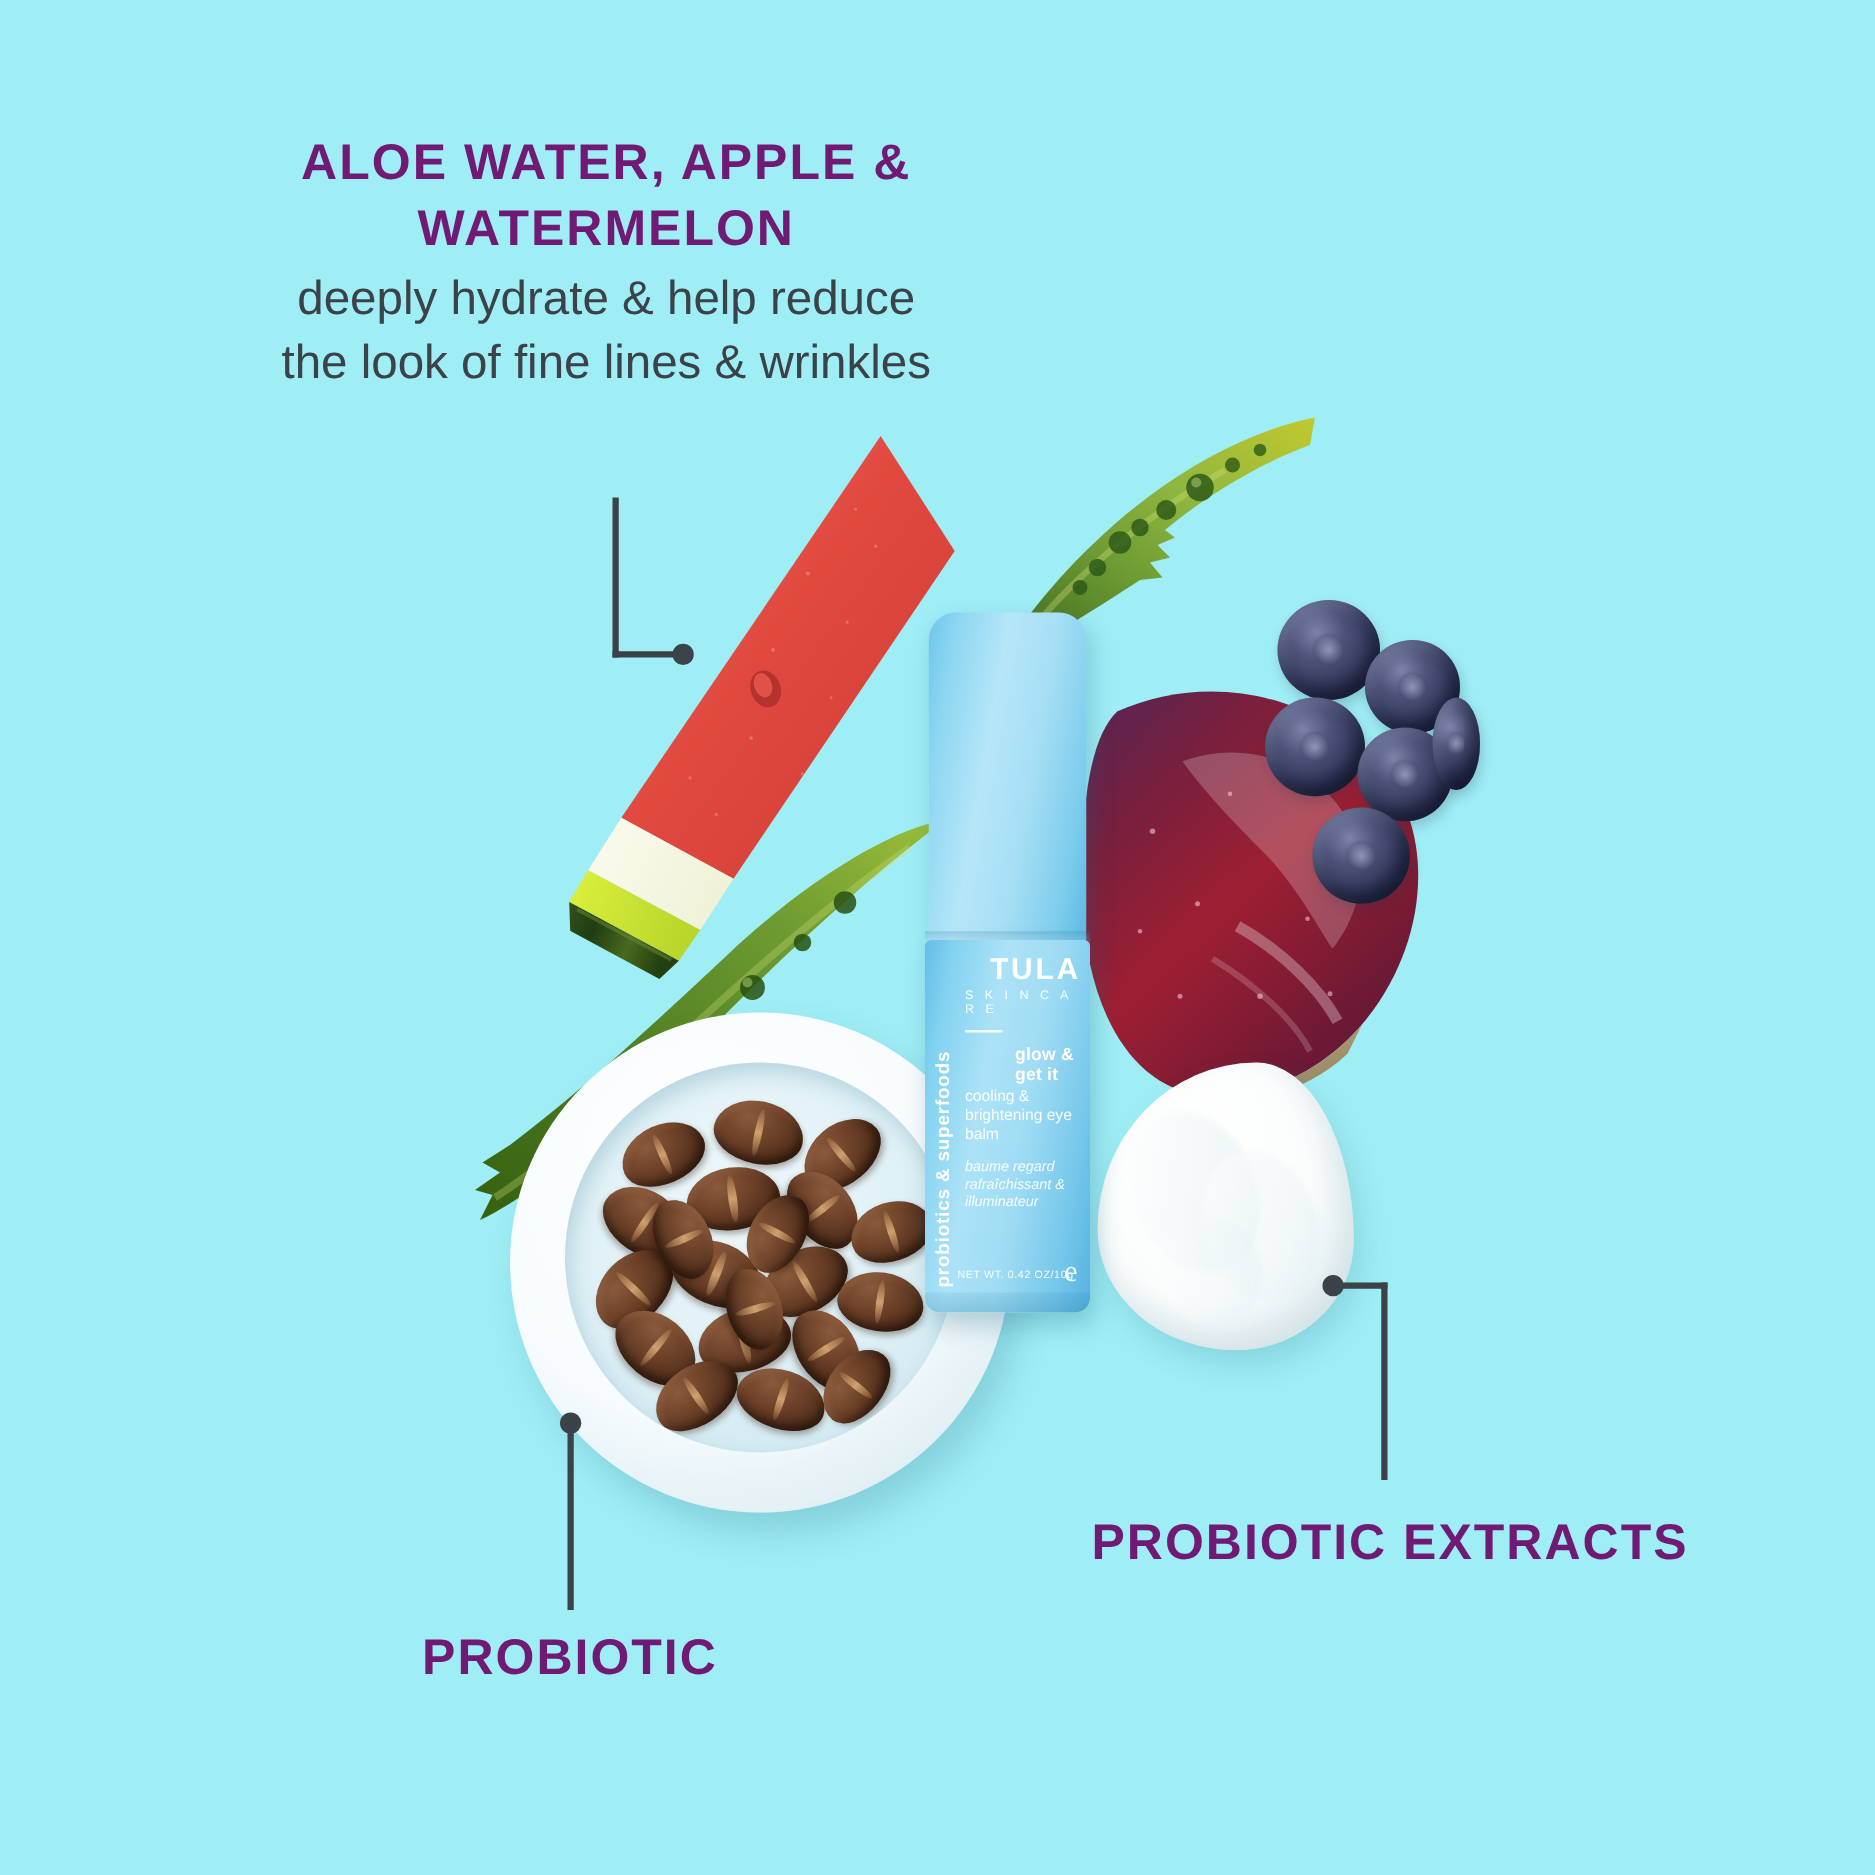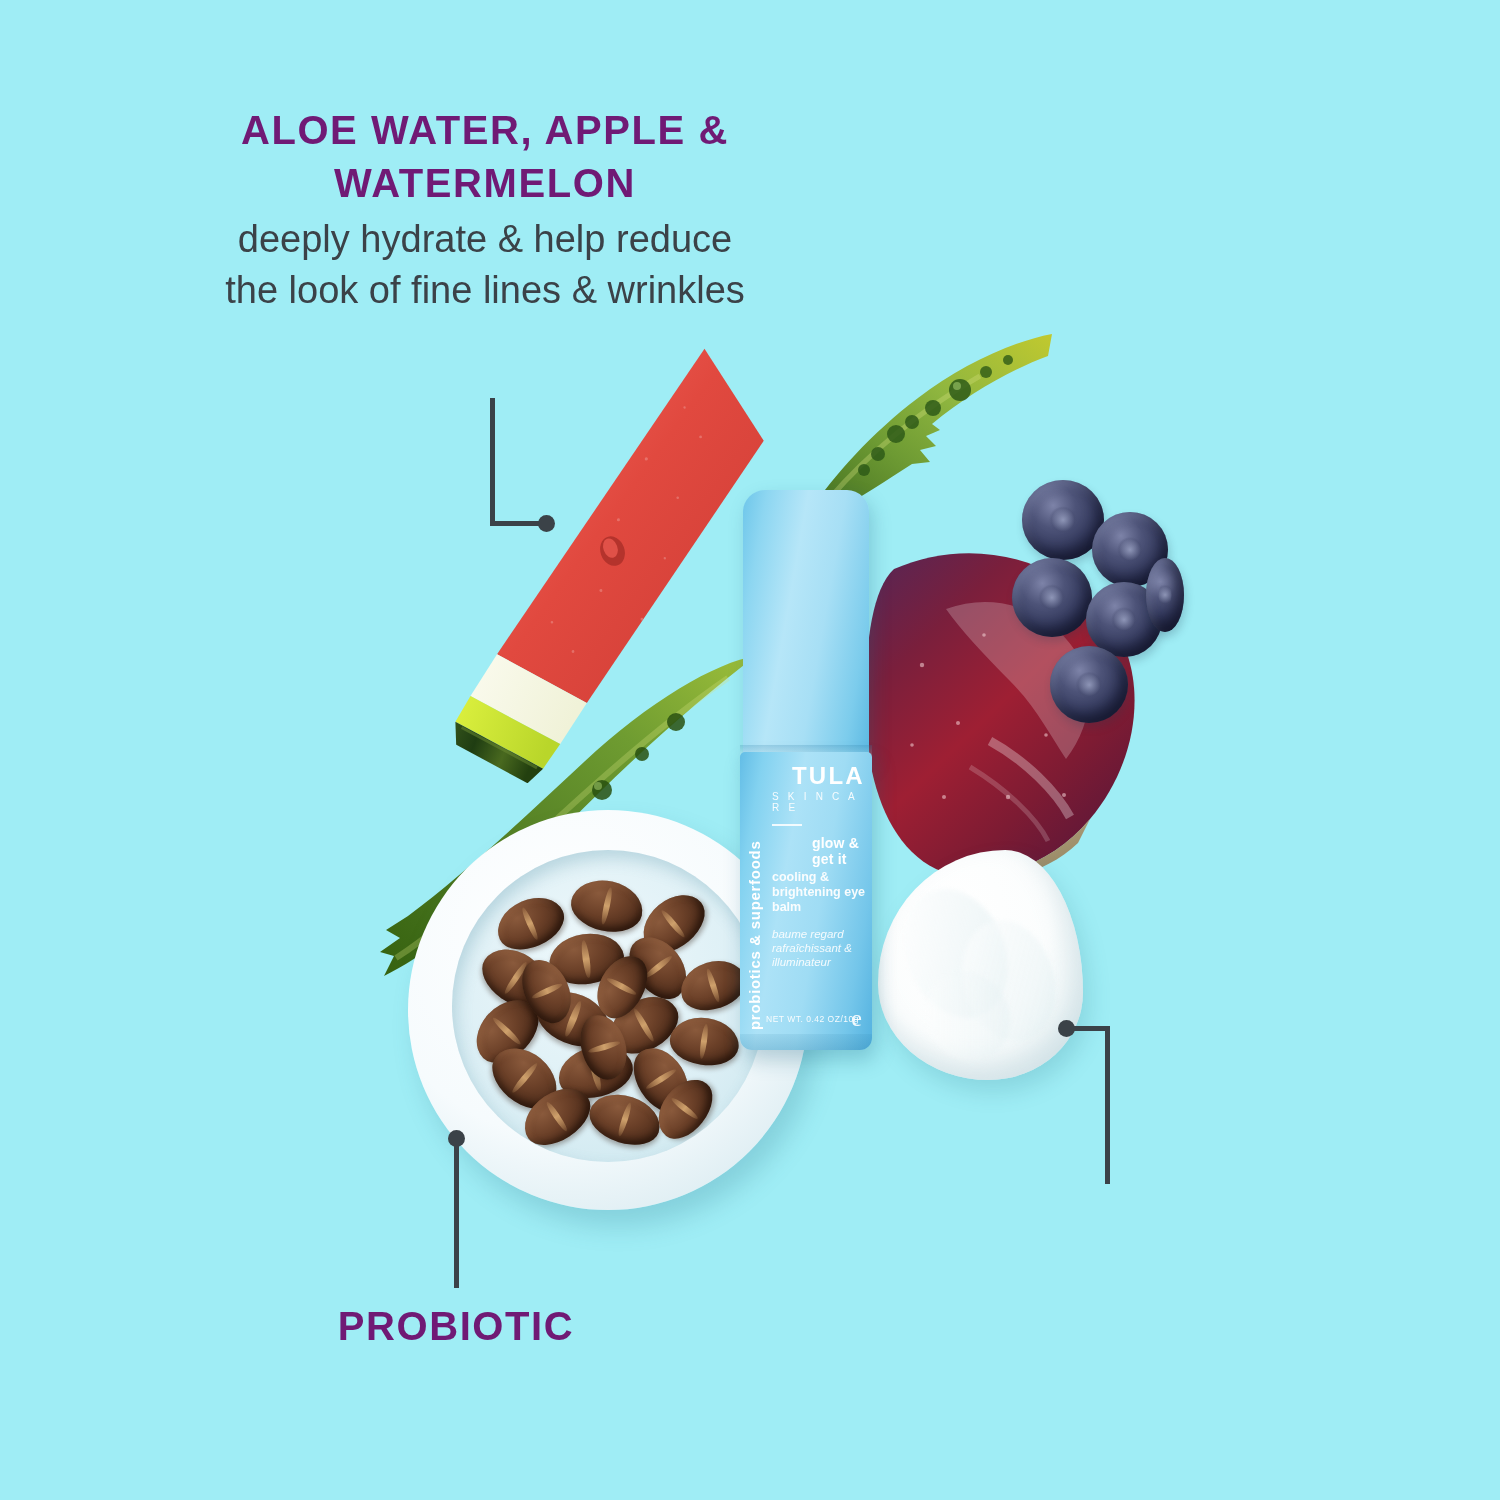--- a/index.html
+++ b/index.html
@@ -252,21 +252,20 @@
     font-weight: bold;
     line-height: 1.14;
     letter-spacing: .2px;
     margin-left: 40px;
   }
   .prod-desc {
     font-size: 12.5px;
     line-height: 1.2;
     margin-top: 2px;
     opacity: .95;
-    font-weight: bold;
   }
   .prod-desc-fr {
     font-size: 11.5px;
     line-height: 1.2;
     margin-top: 13px;
     font-style: italic;
     opacity: .9;
   }
   .net-wt {
     position: absolute;
@@ -511,15 +510,16 @@
   <div class="caption" id="caption-aloe">
     <p class="headline">ALOE WATER, APPLE &amp; WATERMELON</p>
     <p class="body">deeply hydrate &amp; help reduce the look of fine lines &amp; wrinkles</p>
   </div>
 
   <div class="caption" id="caption-caffeine">
     <p class="headline">PROBIOTIC</p>
   </div>
 
   <div class="caption" id="caption-probiotic">
+    <p class="headline">PROBIOTIC EXTRACTS</p>
   </div>
 
 </div>
 
 </body></html>

